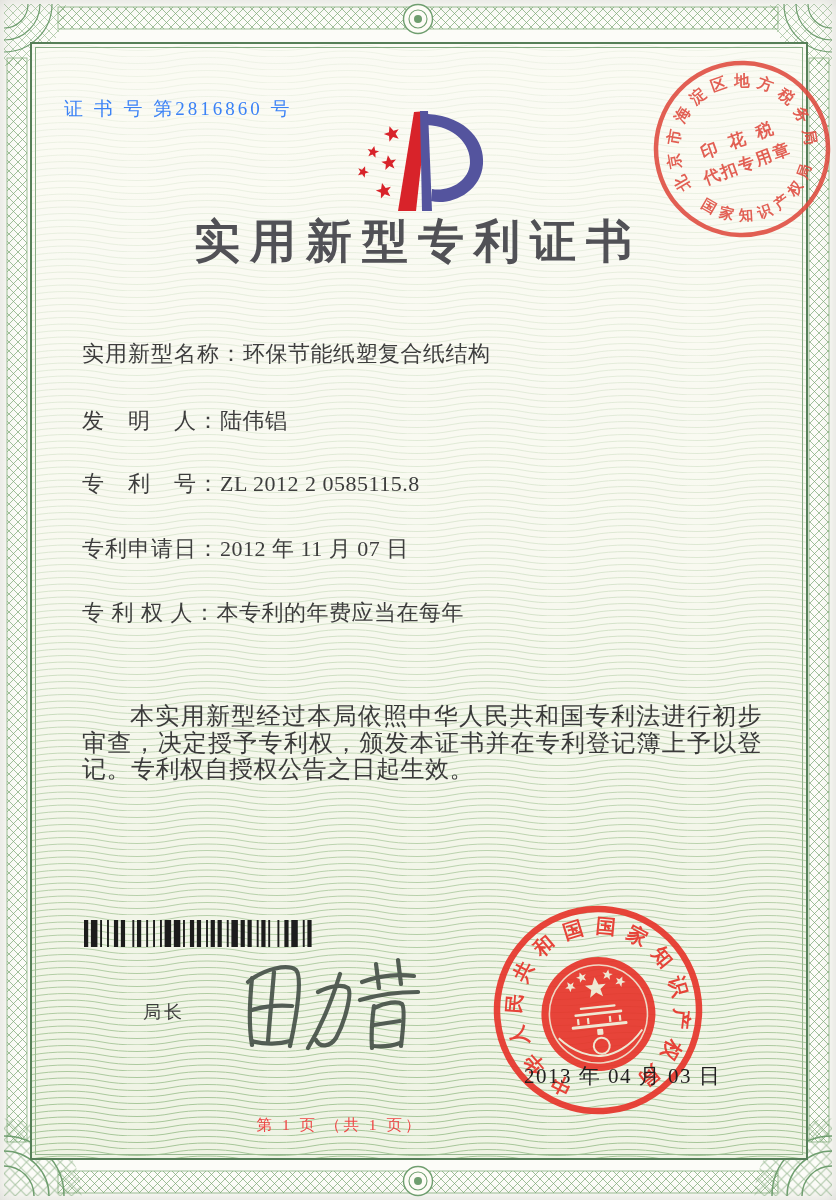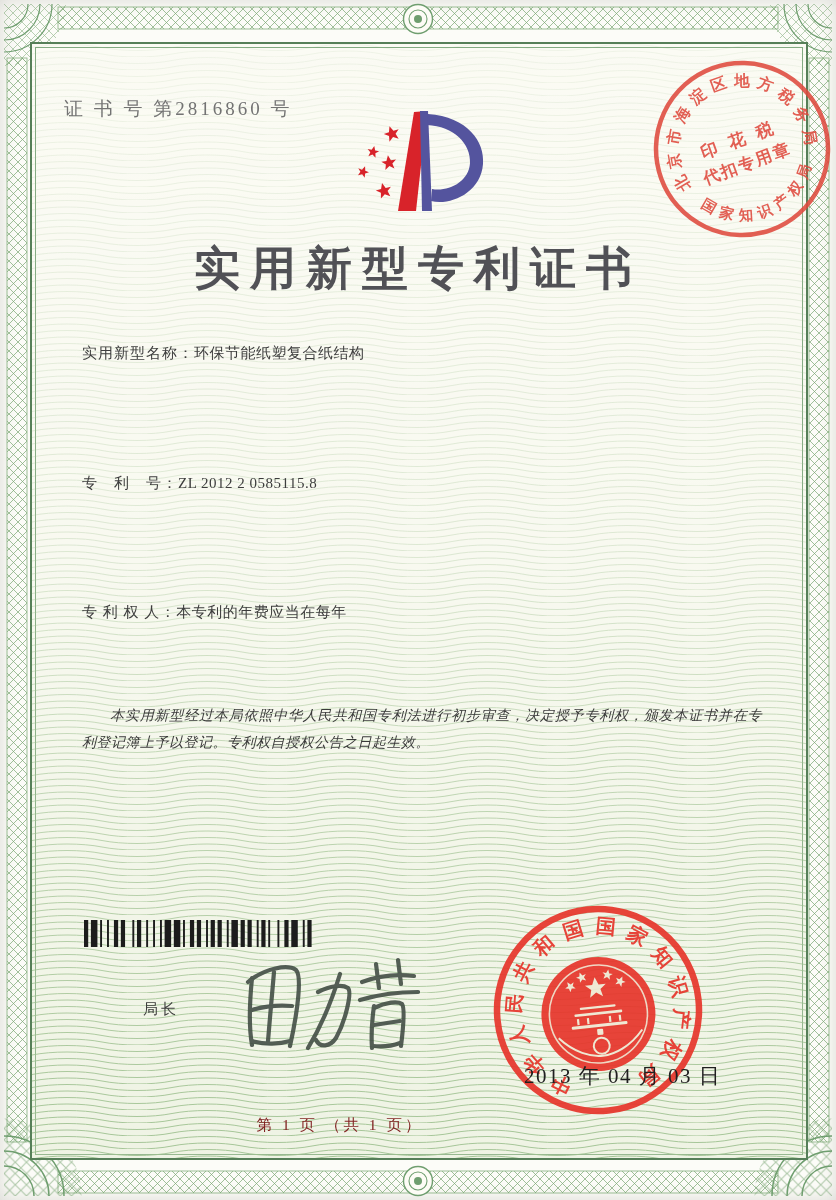--- a/index.html
+++ b/index.html
@@ -5,37 +5,37 @@
   html,body{margin:0;padding:0;background:#e8e8e4;}
   .page{position:relative;width:836px;height:1200px;margin:0 auto;background:#fcfcf8;
         font-family:"Liberation Serif","DejaVu Serif",serif;overflow:hidden;
         box-shadow:inset 0 0 18px rgba(120,120,110,.25);}
   .abs{position:absolute;}
   .decor{left:0;top:0;width:836px;height:1200px;z-index:0;}
   .frame{left:30px;top:42px;width:774px;height:1114px;border:2px solid #567f58;background:#fdfcf6;z-index:1;}
   .frame-inner{position:absolute;left:3px;top:3px;right:3px;bottom:3px;border:1px solid #7fa87f;}
   .waves{position:absolute;left:0;top:0;width:100%;height:100%;}
   .content{left:0;top:0;width:836px;height:1200px;z-index:2;}
-  .cert-no{left:64px;top:96px;font-size:19px;letter-spacing:3px;color:#737373;}
+  .cert-no{left:64px;top:96px;font-size:19px;letter-spacing:3px;color:#3b82f6;}
   .logo{left:332px;top:102px;}
-  .title{left:0;top:238px;width:836px;text-align:center;font-size:46px;font-weight:bold;
+  .title{left:0;top:211px;width:836px;text-align:center;font-size:46px;font-weight:bold;
          letter-spacing:10px;color:#515156;}
   .tax-stamp{left:650px;top:57px;opacity:.88;}
-  .field-row{left:82px;width:690px;font-size:15px;line-height:27px;color:#3d3d3d;white-space:nowrap;}
+  .field-row{left:82px;width:690px;font-size:22px;line-height:27px;color:#3d3d3d;white-space:nowrap;}
   .f-label{letter-spacing:1px;}
   .f-value{letter-spacing:.5px;}
-  .paras{left:82px;top:703px;width:680px;font-size:14px;line-height:26.5px;color:#3a3a3a;
-         text-align:justify;letter-spacing:.5px;font-style:italic;}
+  .paras{left:82px;top:703px;width:680px;font-size:24px;line-height:26.5px;color:#3a3a3a;
+         text-align:justify;letter-spacing:.5px;}
   .paras p{margin:0;text-indent:2em;}
   .barcode{left:84px;top:920px;}
-  .director{left:143px;top:1000px;font-size:15px;letter-spacing:3px;color:#3b3b3b;}
+  .director{left:143px;top:1000px;font-size:18px;letter-spacing:3px;color:#3b3b3b;}
   .signature{left:190px;top:948px;}
   .seal{left:488px;top:900px;opacity:.92;}
   .seal-date{left:524px;top:1062px;font-size:21px;letter-spacing:1.5px;color:#1f1f1f;}
-  .footer{left:0;top:1115px;width:680px;text-align:center;font-size:15.5px;letter-spacing:3px;color:#7f1d1d;}
+  .footer{left:0;top:1115px;width:680px;text-align:center;font-size:15.5px;letter-spacing:3px;color:#ef4444;}
 </style>
 </head>
 <body>
 
 <div class="page">
 
   <svg class="abs decor" viewBox="0 0 836 1200">
     <defs>
       <pattern id="lace" width="9" height="9" patternUnits="userSpaceOnUse">
         <path d="M0,0 L9,9 M9,0 L0,9" stroke="#7da877" stroke-width="0.9" opacity="0.8" fill="none"></path>
@@ -140,22 +140,28 @@
             <text transform="translate(50.6 42.4) rotate(-50.0)" text-anchor="middle" dominant-baseline="central" font-size="14.5" font-weight="bold" fill="#df4a3e">局</text>
           </g>
         <text x="0" y="-4" text-anchor="middle" font-size="17" font-weight="bold" fill="#df4a3e" letter-spacing="4">印 花 税</text>
         <text x="0" y="21" text-anchor="middle" font-size="16.5" font-weight="bold" fill="#df4a3e" letter-spacing="2">代扣专用章</text>
       </g>
     </svg>
 
     <div class="abs field-row" style="top:340px">
       <span class="f-label">实用新型名称：</span><span class="f-value">环保节能纸塑复合纸结构</span>
     </div>
+    <div class="abs field-row" style="top:407px">
+      <span class="f-label">发　明　人：</span><span class="f-value">陆伟锠</span>
+    </div>
     <div class="abs field-row" style="top:470px">
       <span class="f-label">专　利　号：</span><span class="f-value">ZL 2012 2 0585115.8</span>
+    </div>
+    <div class="abs field-row" style="top:535px">
+      <span class="f-label">专利申请日：</span><span class="f-value">2012 年 11 月 07 日</span>
     </div>
     <div class="abs field-row" style="top:599px">
       <span class="f-label">专 利 权 人：</span><span class="f-value">本专利的年费应当在每年</span>
     </div>
 
     <div class="abs paras">
       <p>本实用新型经过本局依照中华人民共和国专利法进行初步审查，决定授予专利权，颁发本证书并在专利登记簿上予以登记。专利权自授权公告之日起生效。</p>
     </div>
 
     <svg class="abs barcode" width="228" height="27" viewBox="0 0 228 27">

